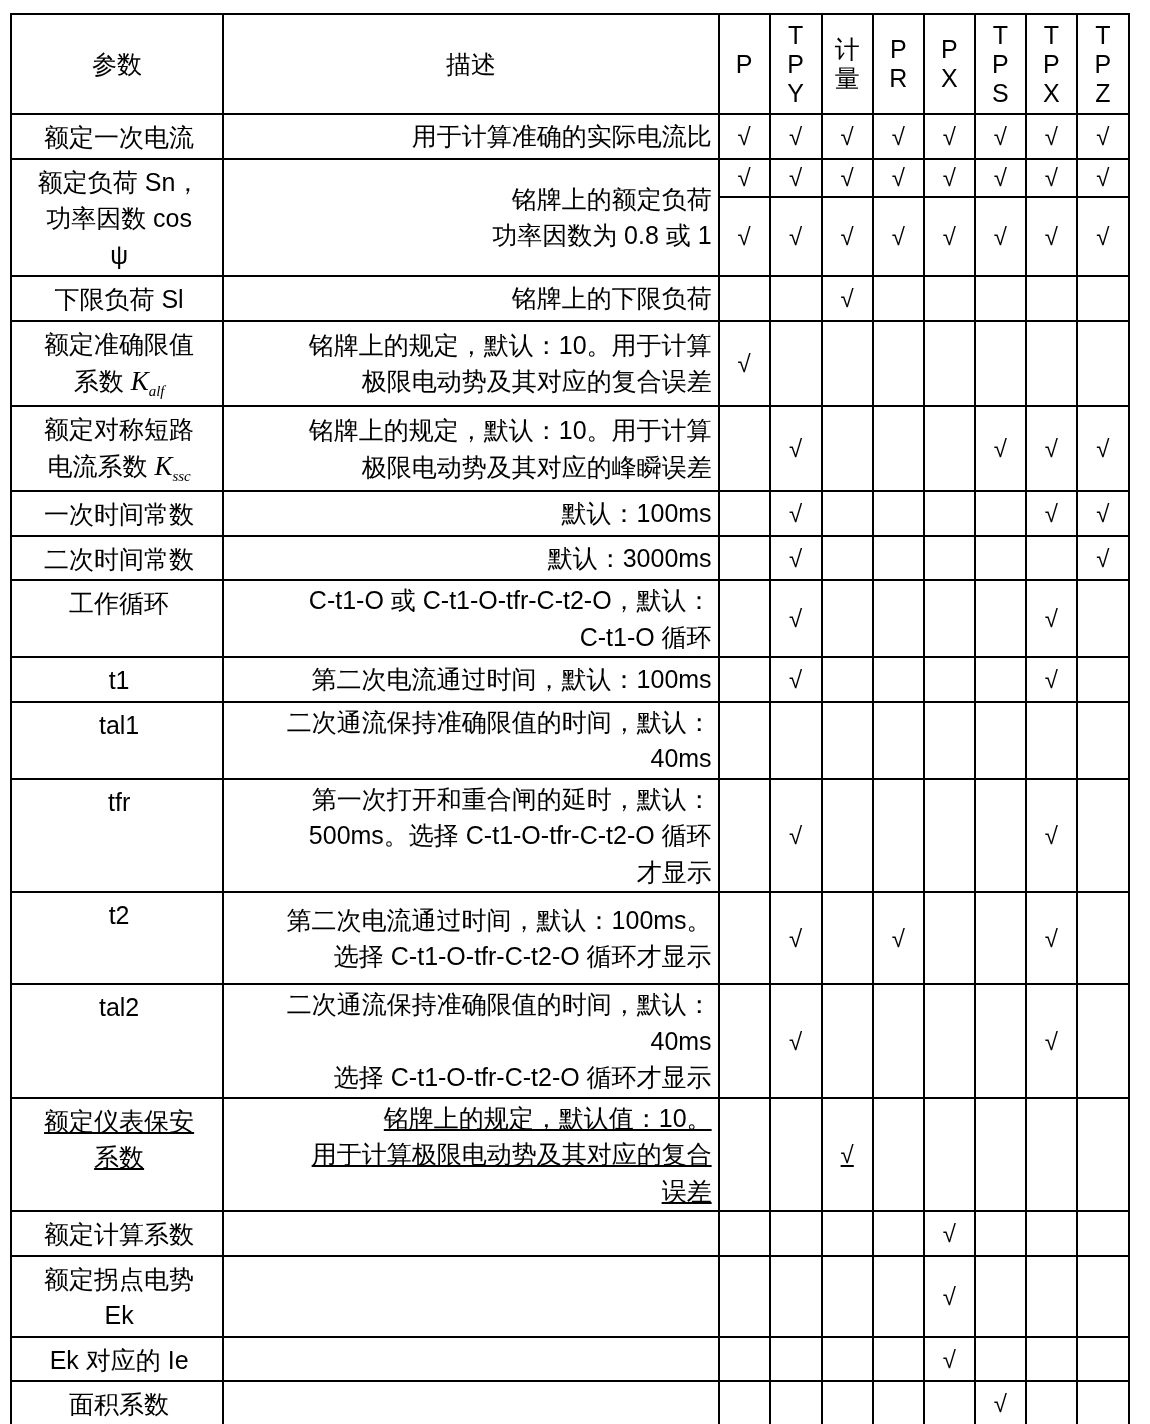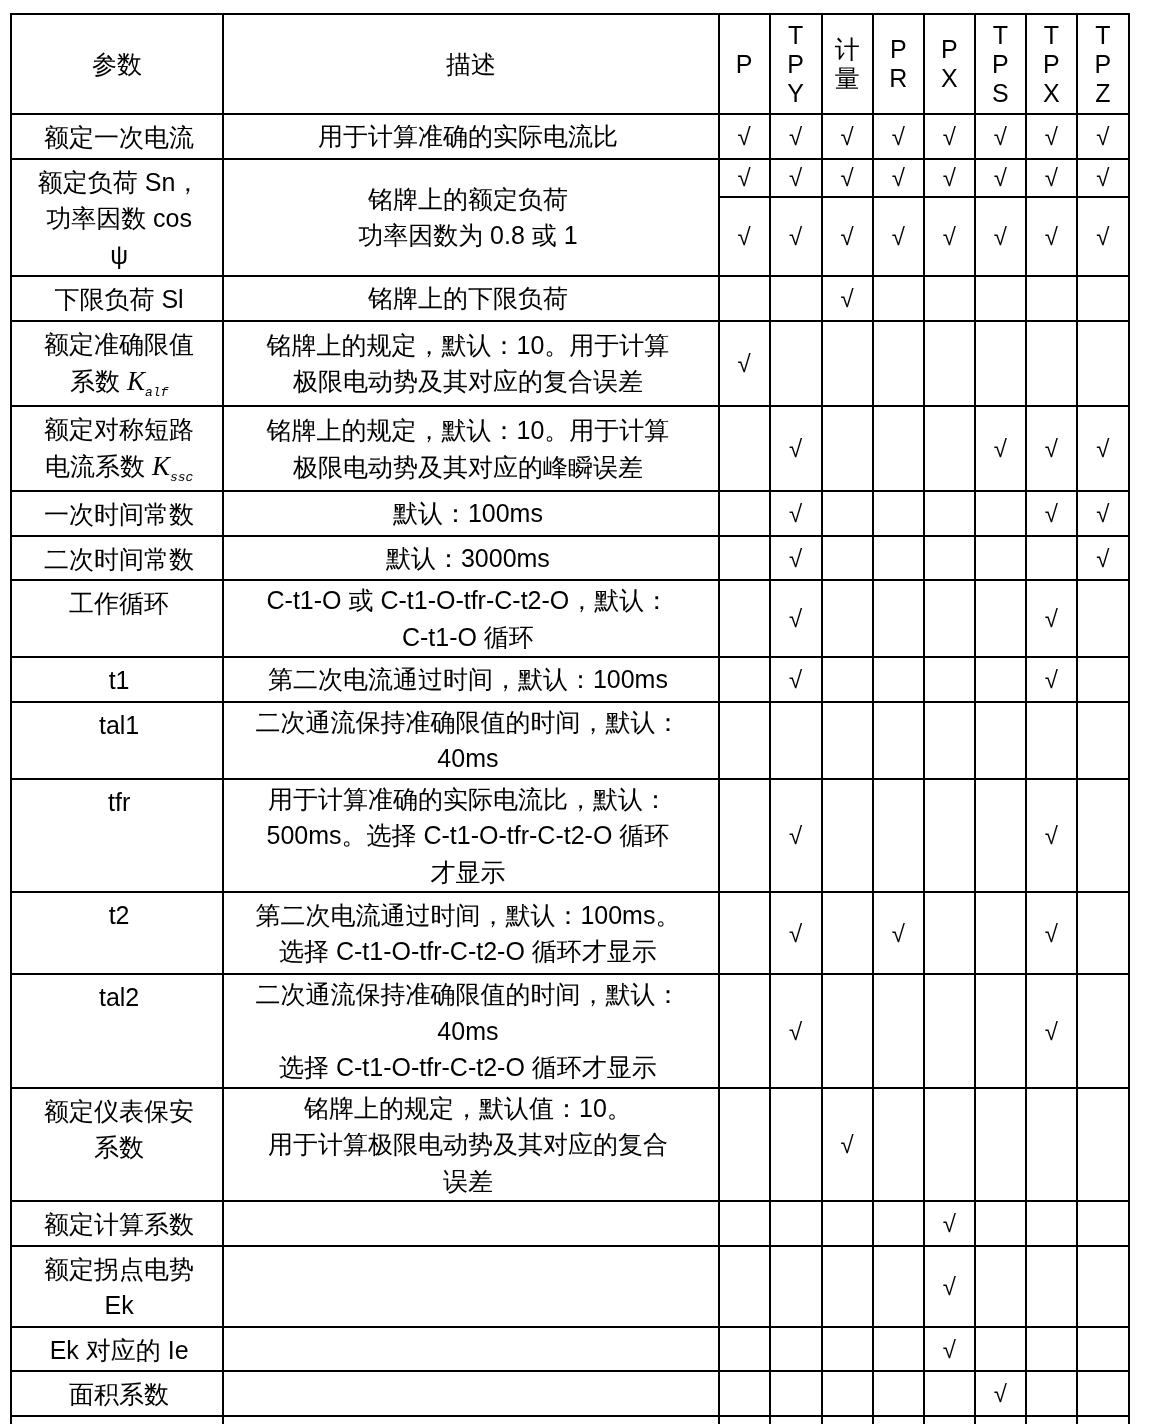--- a/index.html
+++ b/index.html
@@ -3,28 +3,28 @@
 <meta charset="utf-8">
 <style>
   html,body{margin:0;padding:0;background:#fff;color:#000;
     font-family:"Liberation Sans",sans-serif;}
   .page{width:1150px;height:1424px;background:#fff;box-sizing:border-box;}
   table{border-collapse:collapse;table-layout:fixed;margin:13px 0 0 10px;width:1120px;}
   td,th{border:2px solid #000;box-sizing:border-box;padding:1px 6px;
     font-size:25px;line-height:1.46;overflow:hidden;font-weight:normal;}
   .hdr{text-align:center;vertical-align:middle;white-space:pre-line;line-height:1.16;}
   .param{text-align:center;vertical-align:top;white-space:pre-line;padding:4px 4px 2px 8px;}
-  .desc{text-align:center;vertical-align:middle;white-space:pre-line;padding-left:0;margin-top:21px;}
+  .desc{text-align:right;vertical-align:middle;white-space:pre-line;padding-left:0;margin-top:21px;}
   .chk{text-align:center;vertical-align:middle;padding:0;font-size:24px;}
   .kvar{font-family:"Liberation Serif",serif;font-style:italic;font-size:27px;margin-left:7px;}
-  .ksub{font-family:Liberation Mono, monospace;font-style:italic;font-size:13px;}
+  .ksub{font-family:Liberation Serif, serif;font-style:italic;font-size:15px;}
   tr.hh{height:100px;} tr.r0{height:39px;} tr.r1a{height:36px;} tr.r1b{height:75px;}
   tr.r2{height:42px;} tr.r3{height:80px;} tr.r4{height:79px;} tr.r5{height:42px;}
   tr.r6{height:38px;} tr.r7{height:77px;} tr.r8{height:40px;} tr.r9{height:68px;}
-  tr.r10{height:102px;} tr.r11{height:82px;} tr.r12{height:107px;} tr.r13{height:108px;}
+  tr.r10{height:102px;} tr.r11{height:92px;} tr.r12{height:107px;} tr.r13{height:108px;text-decoration:underline;}
   tr.r14{height:38px;} tr.r15{height:71px;} tr.r16{height:39px;} tr.r17{height:38px;}
   tr.r18{height:37px;}
 </style>
 </head>
 <body>
 
 <div class="page">
 <table>
   <colgroup>
     <col style="width:212px">
@@ -208,21 +208,21 @@
     <td class="chk"></td>
     <td class="chk"></td>
     <td class="chk"></td>
     <td class="chk"></td>
     <td class="chk"></td>
     <td class="chk"></td>
   </tr>
 
   <tr class="r10">
     <td class="param">tfr</td>
-    <td class="desc">用于计算准确的实际电流比，默认：
+    <td class="desc">第一次打开和重合闸的延时，默认：
 500ms。选择 C-t1-O-tfr-C-t2-O 循环
 才显示</td>
     <td class="chk"></td>
     <td class="chk">√</td>
     <td class="chk"></td>
     <td class="chk"></td>
     <td class="chk"></td>
     <td class="chk"></td>
     <td class="chk">√</td>
     <td class="chk"></td>

